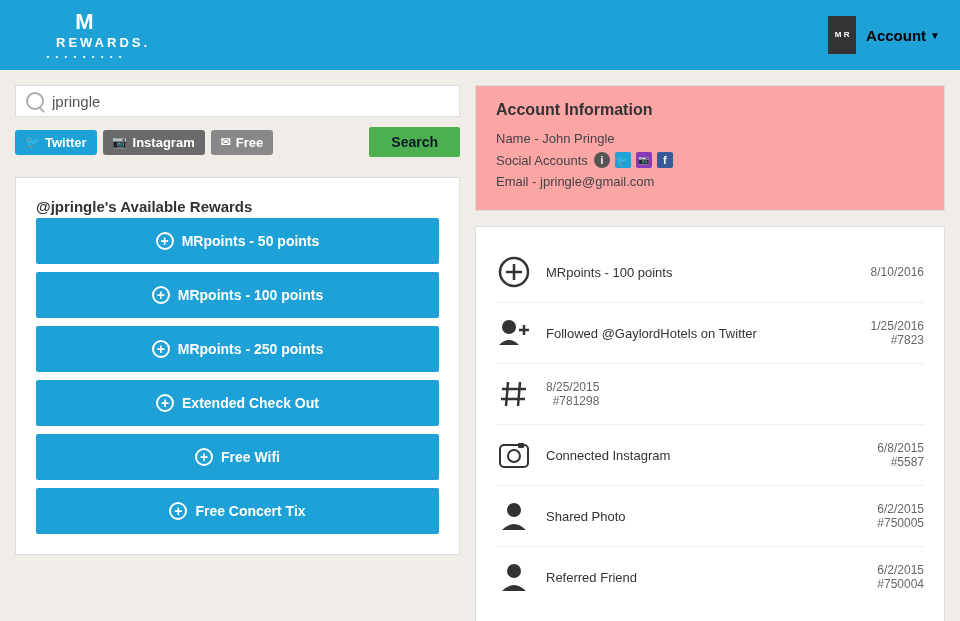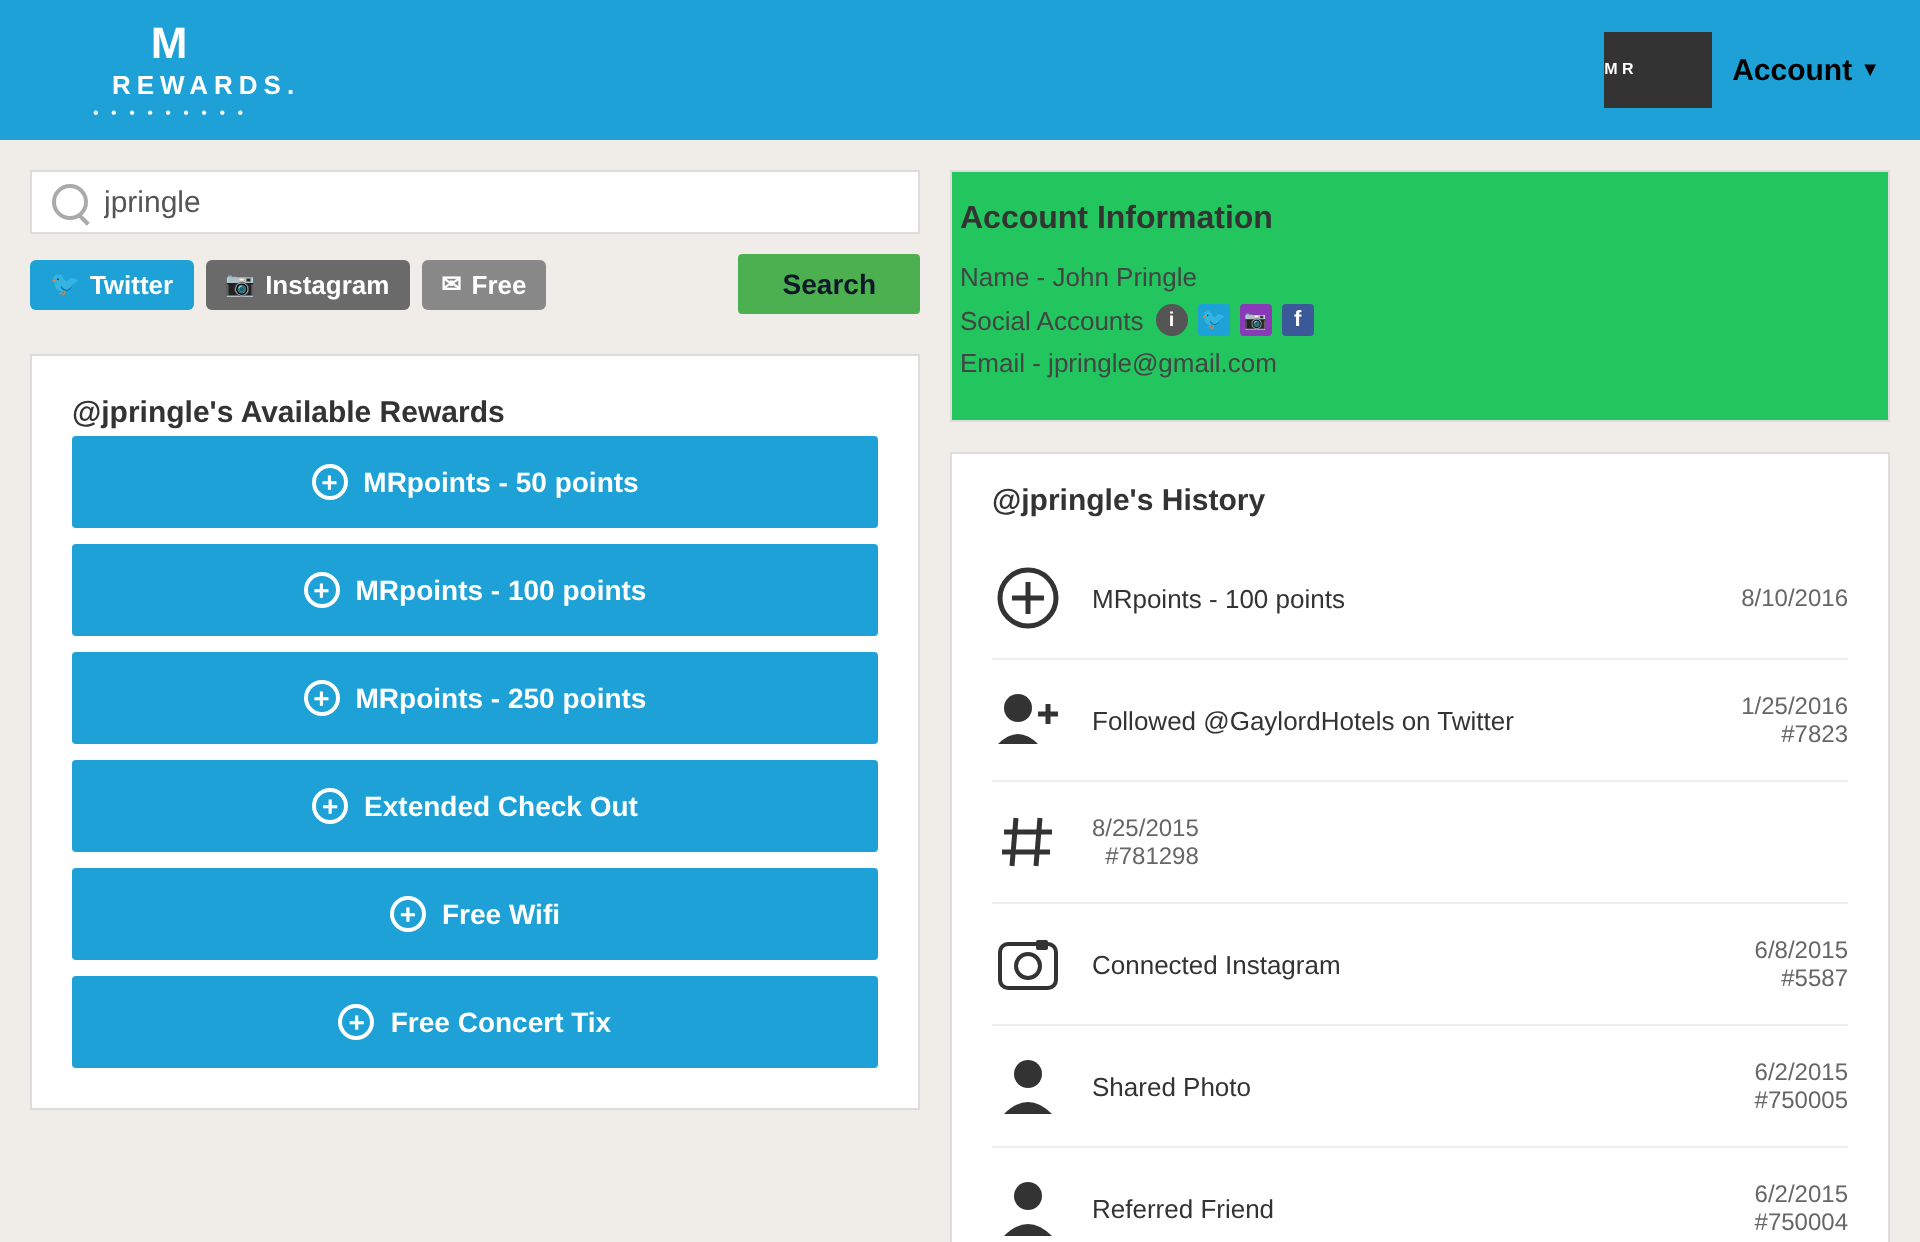--- a/index.html
+++ b/index.html
@@ -36,25 +36,25 @@
       letter-spacing: 2px;
       margin-top: 2px;
     }
     .account-area {
       display: flex;
       align-items: center;
       gap: 10px;
     }
     .account-logo-box {
       background: #333;
-      width: 54px;
+      width: 28px;
       height: 38px;
       display: flex;
       align-items: center;
-      justify-content: flex-start;
+      justify-content: center;
     }
     .account-logo-inner {
       color: white;
       font-size: 8px;
       font-weight: bold;
       text-align: center;
       line-height: 1.2;
     }
     .account-btn {
       color: #000000;
@@ -200,23 +200,23 @@
       flex-shrink: 0;
     }
 
     
     .right-panel {
       flex: 1;
     }
 
     
     .account-info-box {
-      background: #22c55e;
+      background: #fca5a5;
       border: 1px solid #ddd;
-      padding: 15px 4px;
+      padding: 15px 20px;
       margin-bottom: 15px;
     }
     .account-info-title {
       font-size: 16px;
       font-weight: bold;
       color: #333;
       margin-bottom: 12px;
     }
     .account-info-line {
       font-size: 13px;
@@ -411,21 +411,20 @@
           <span class="social-icon-instagram">📷</span>
           <span class="social-icon-facebook">f</span>
         </div>
       </div>
       <div class="account-info-line">
         <span>Email - jpringle@gmail.com</span>
       </div>
     </div>
 
     <div class="history-box">
-      <div class="history-title">@jpringle's History</div>
 
       <div class="history-item">
         <div class="history-icon">
           <svg width="32" height="32" viewBox="0 0 32 32">
             <circle cx="16" cy="16" r="14" fill="none" stroke="#333" stroke-width="2.5"></circle>
             <line x1="16" y1="8" x2="16" y2="24" stroke="#333" stroke-width="2.5"></line>
             <line x1="8" y1="16" x2="24" y2="16" stroke="#333" stroke-width="2.5"></line>
           </svg>
         </div>
         <div class="history-label">MRpoints - 100 points</div>

